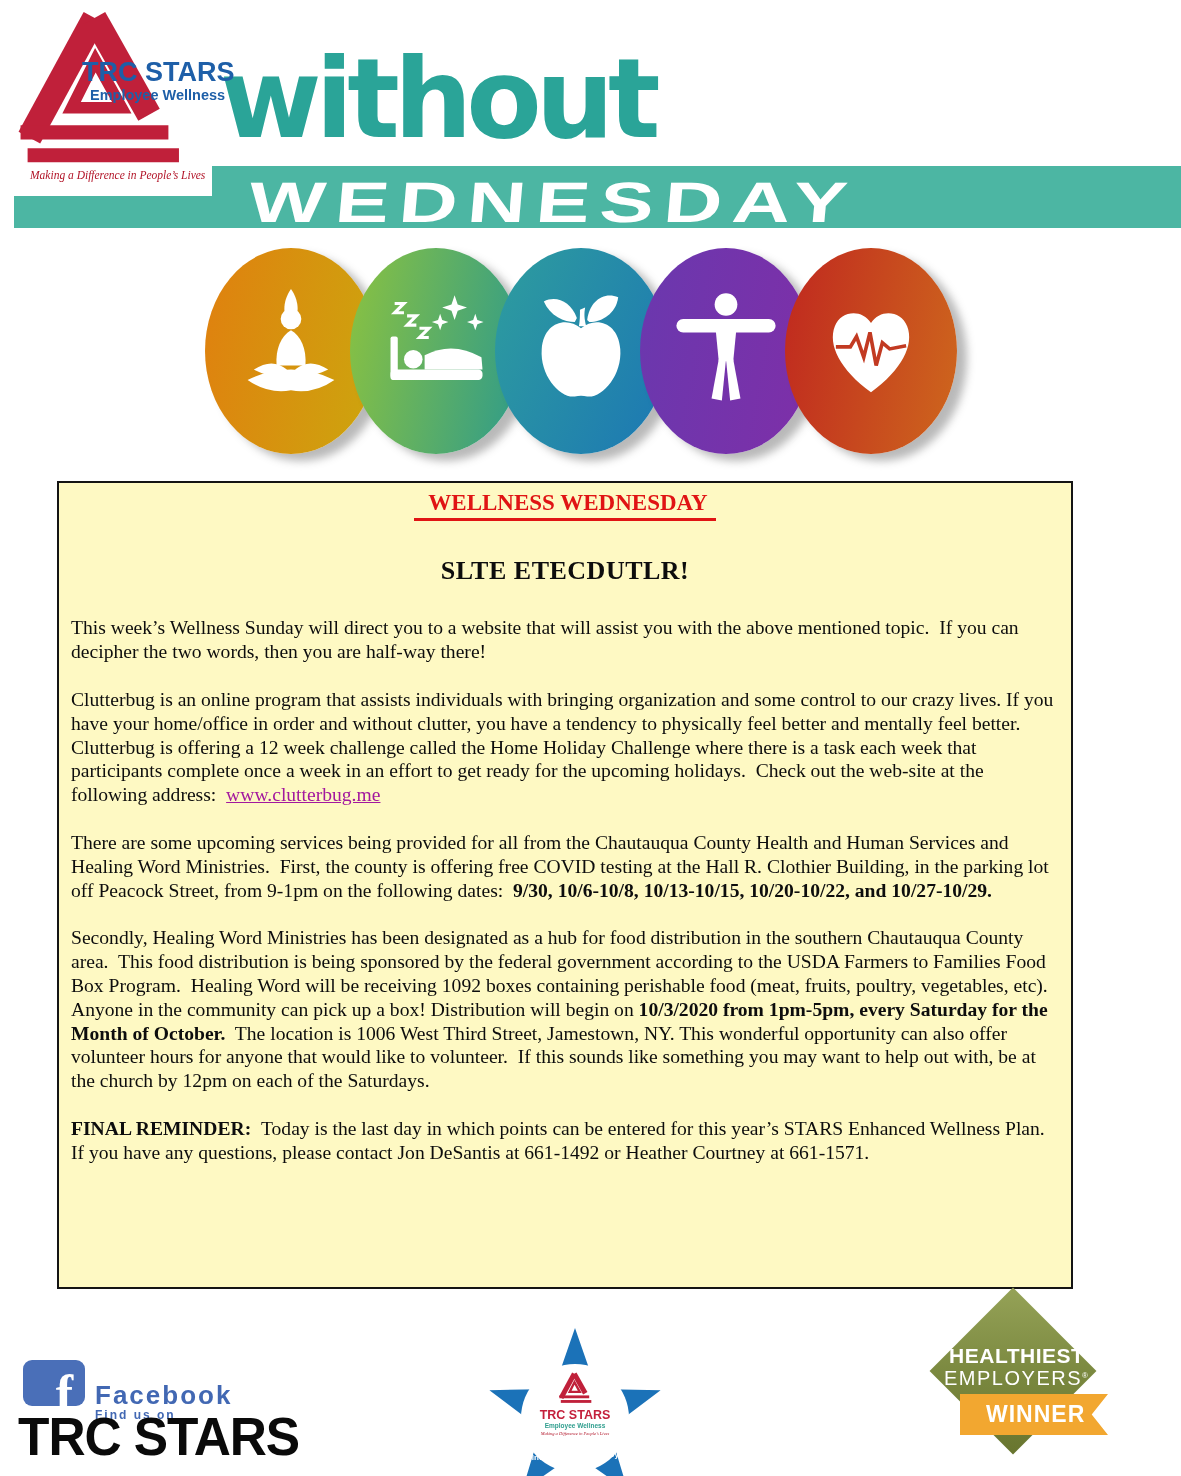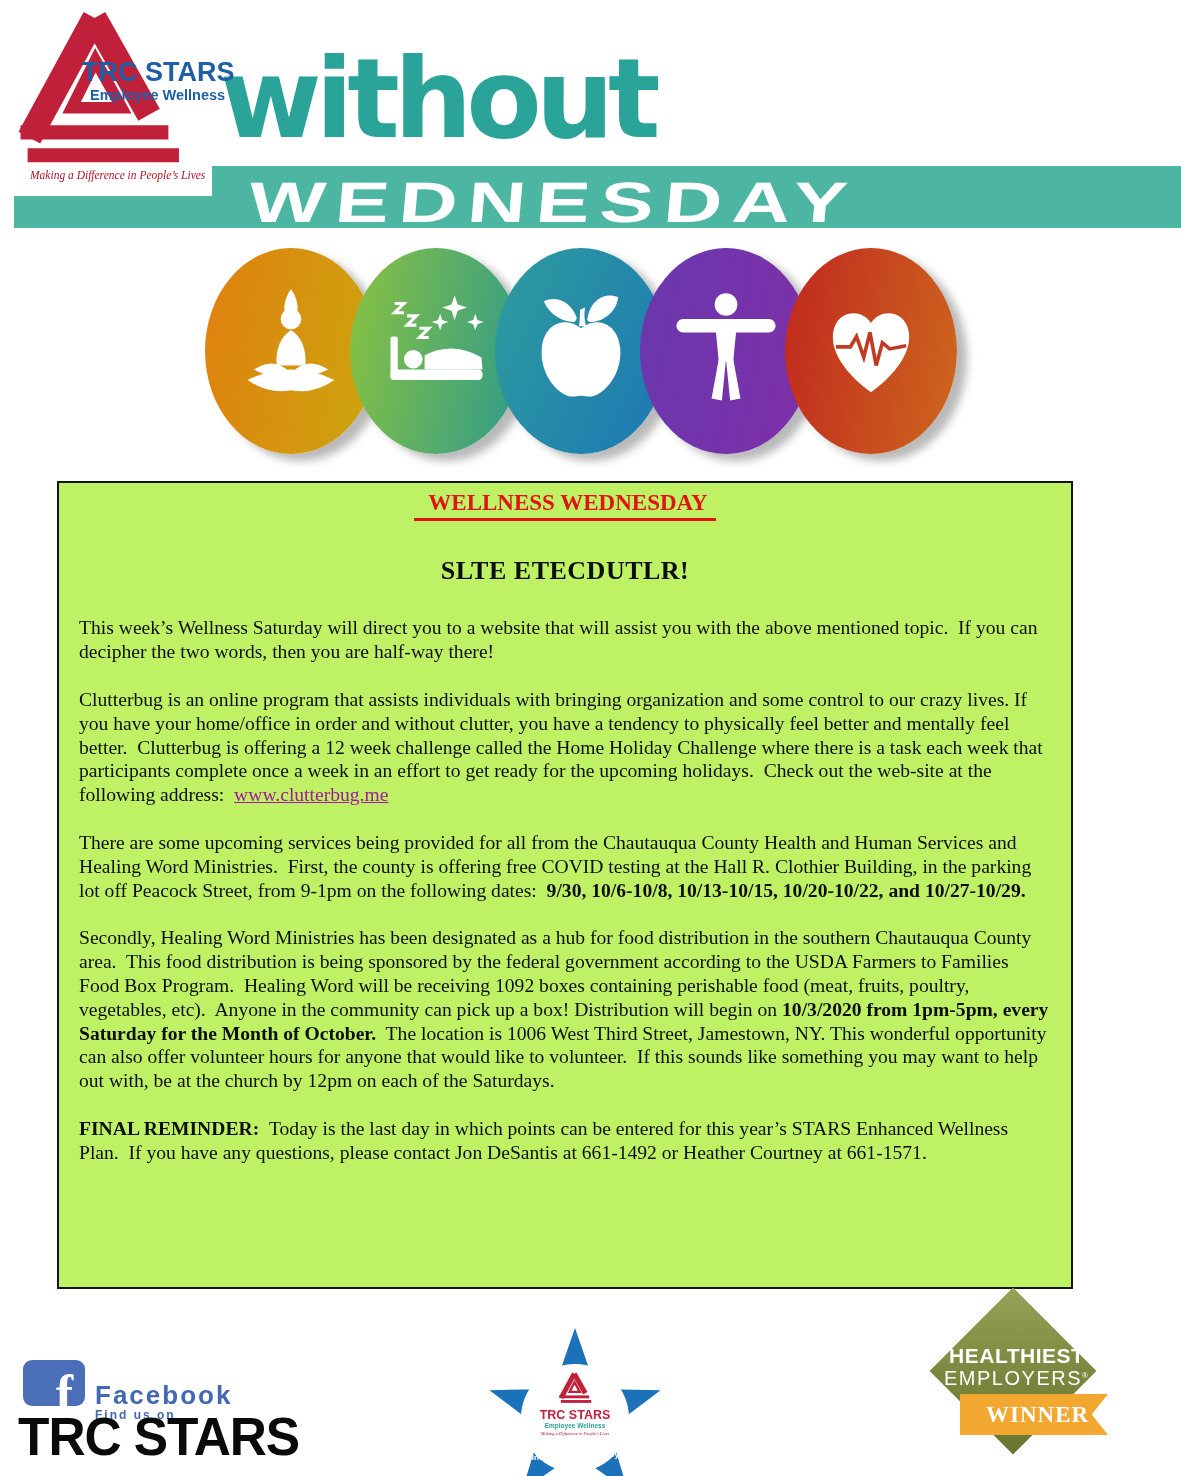--- a/index.html
+++ b/index.html
@@ -33,21 +33,21 @@
   .wc:first-child{margin-left:0;}
   .wc1{background:linear-gradient(100deg,#E0800F,#CCA60E);z-index:1;}
   .wc2{background:linear-gradient(100deg,#8BC240,#2E9B8B);z-index:2;}
   .wc3{background:linear-gradient(115deg,#2E9D9E,#1C77B4);z-index:3;}
   .wc4{background:linear-gradient(100deg,#6A38AE,#7E2FA8);z-index:4;}
   .wc5{background:linear-gradient(100deg,#C0281F,#CE671D);z-index:5;}
   .wc svg{display:block;}
 
   
   .article{position:absolute;left:57px;top:481px;width:1016px;height:808px;box-sizing:border-box;
-           border:2.5px solid #141414;background:#bef264;padding:4px 20px;overflow:hidden;}
+           border:2.5px solid #141414;background:#fef9c3;padding:4px 12px;overflow:hidden;}
   .para{margin:24px 0 0 0;font-size:19.6px;line-height:23.8px;color:#0d0d0d;white-space:pre-wrap;}
   .title-line{margin-top:2px;text-align:center;white-space:normal;}
   .title-text{display:inline-block;color:#E01414;font-weight:bold;font-size:23px;
               border-bottom:3px solid #E01414;padding:0 8px 1px 14px;line-height:1.2;}
   .puzzle{margin-top:38px;text-align:center;font-weight:bold;font-size:26px;letter-spacing:.5px;}
   .p-first{margin-top:34px;}
   .weblink{color:#A3189E;text-decoration:underline;cursor:pointer;}
   .boldrun{font-weight:bold;}
   .reminder{font-weight:bold;}
 
@@ -83,21 +83,21 @@
   .award-diamond{position:absolute;left:38px;top:24px;width:118px;height:118px;transform:rotate(45deg);
                  background:linear-gradient(135deg,#95A257 0%,#79873E 55%,#68752F 100%);}
   .award-text{position:absolute;left:50%;top:50%;width:172px;transform:translate(-50%,-62%) rotate(-45deg);
               text-align:center;color:#fff;font-family:"Liberation Sans",sans-serif;}
   .award-l1{font-weight:800;font-size:21px;letter-spacing:.5px;line-height:1.05;}
   .award-l2{font-weight:400;font-size:20px;letter-spacing:1.5px;line-height:1.1;}
   .award-l2 sup{font-size:8px;}
   .award-ribbon{position:absolute;left:44px;top:106px;width:148px;height:41px;background:#F2A730;
                 clip-path:polygon(0 0,100% 0,89% 50%,100% 100%,0 100%);z-index:3;
                 display:flex;align-items:center;box-sizing:border-box;padding-left:26px;}
-  .award-ribbon span{color:#fff;font-family:Liberation Serif, serif;font-weight:800;
+  .award-ribbon span{color:#fff;font-family:Liberation Sans, sans-serif;font-weight:800;
                 font-size:23px;letter-spacing:1px;}
 </style>
 </head>
 <body>
 
 <div id="canvas">
 
   <div>
     <div class="teal-band">
       <span class="wednesday">WEDNESDAY</span>
@@ -173,21 +173,21 @@
         <polyline points="16,56 30,56 36,46 43,66 49,42 55,74 61,52 68,58 84,55" fill="none" stroke="#C23A22" stroke-width="3.5"></polyline>
       </svg>
     </div>
   </div>
 
   <div class="article">
     <p class="para title-line"><span class="title-text">WELLNESS WEDNESDAY</span></p>
 
     <p class="para puzzle">SLTE ETECDUTLR!</p>
 
-    <p class="para p-first">This week’s Wellness Saturday will direct you to a website that will assist you with the above mentioned topic.  If you can decipher the two words, then you are half-way there!</p>
+    <p class="para p-first">This week’s Wellness Sunday will direct you to a website that will assist you with the above mentioned topic.  If you can decipher the two words, then you are half-way there!</p>
 
     <p class="para"><span>Clutterbug is an online program that assists individuals with bringing organization and some control to our crazy lives. If you have your home/office in order and without clutter, you have a tendency to physically feel better and mentally feel better.  Clutterbug is offering a 12 week challenge called the Home Holiday Challenge where there is a task each week that participants complete once a week in an effort to get ready for the upcoming holidays.  Check out the web-site at the following address:  </span><a class="weblink">www.clutterbug.me</a></p>
 
     <p class="para"><span>There are some upcoming services being provided for all from the Chautauqua County Health and Human Services and Healing Word Ministries.  First, the county is offering free COVID testing at the Hall R. Clothier Building, in the parking lot off Peacock Street, from 9-1pm on the following dates:  </span><span class="boldrun">9/30, 10/6-10/8, 10/13-10/15, 10/20-10/22, and 10/27-10/29.</span></p>
 
     <p class="para"><span>Secondly, Healing Word Ministries has been designated as a hub for food distribution in the southern Chautauqua County area.  This food distribution is being sponsored by the federal government according to the USDA Farmers to Families Food Box Program.  Healing Word will be receiving 1092 boxes containing perishable food (meat, fruits, poultry, vegetables, etc).  Anyone in the community can pick up a box! Distribution will begin on </span><span class="boldrun">10/3/2020 from 1pm-5pm, every Saturday for the Month of October.</span><span>  The location is 1006 West Third Street, Jamestown, NY. This wonderful opportunity can also offer volunteer hours for anyone that would like to volunteer.  If this sounds like something you may want to help out with, be at the church by 12pm on each of the Saturdays.</span></p>
 
     <p class="para"><span class="reminder">FINAL REMINDER:  </span><span>Today is the last day in which points can be entered for this year’s STARS Enhanced Wellness Plan.  If you have any questions, please contact Jon DeSantis at 661-1492 or Heather Courtney at 661-1571.</span></p>
   </div>
 

